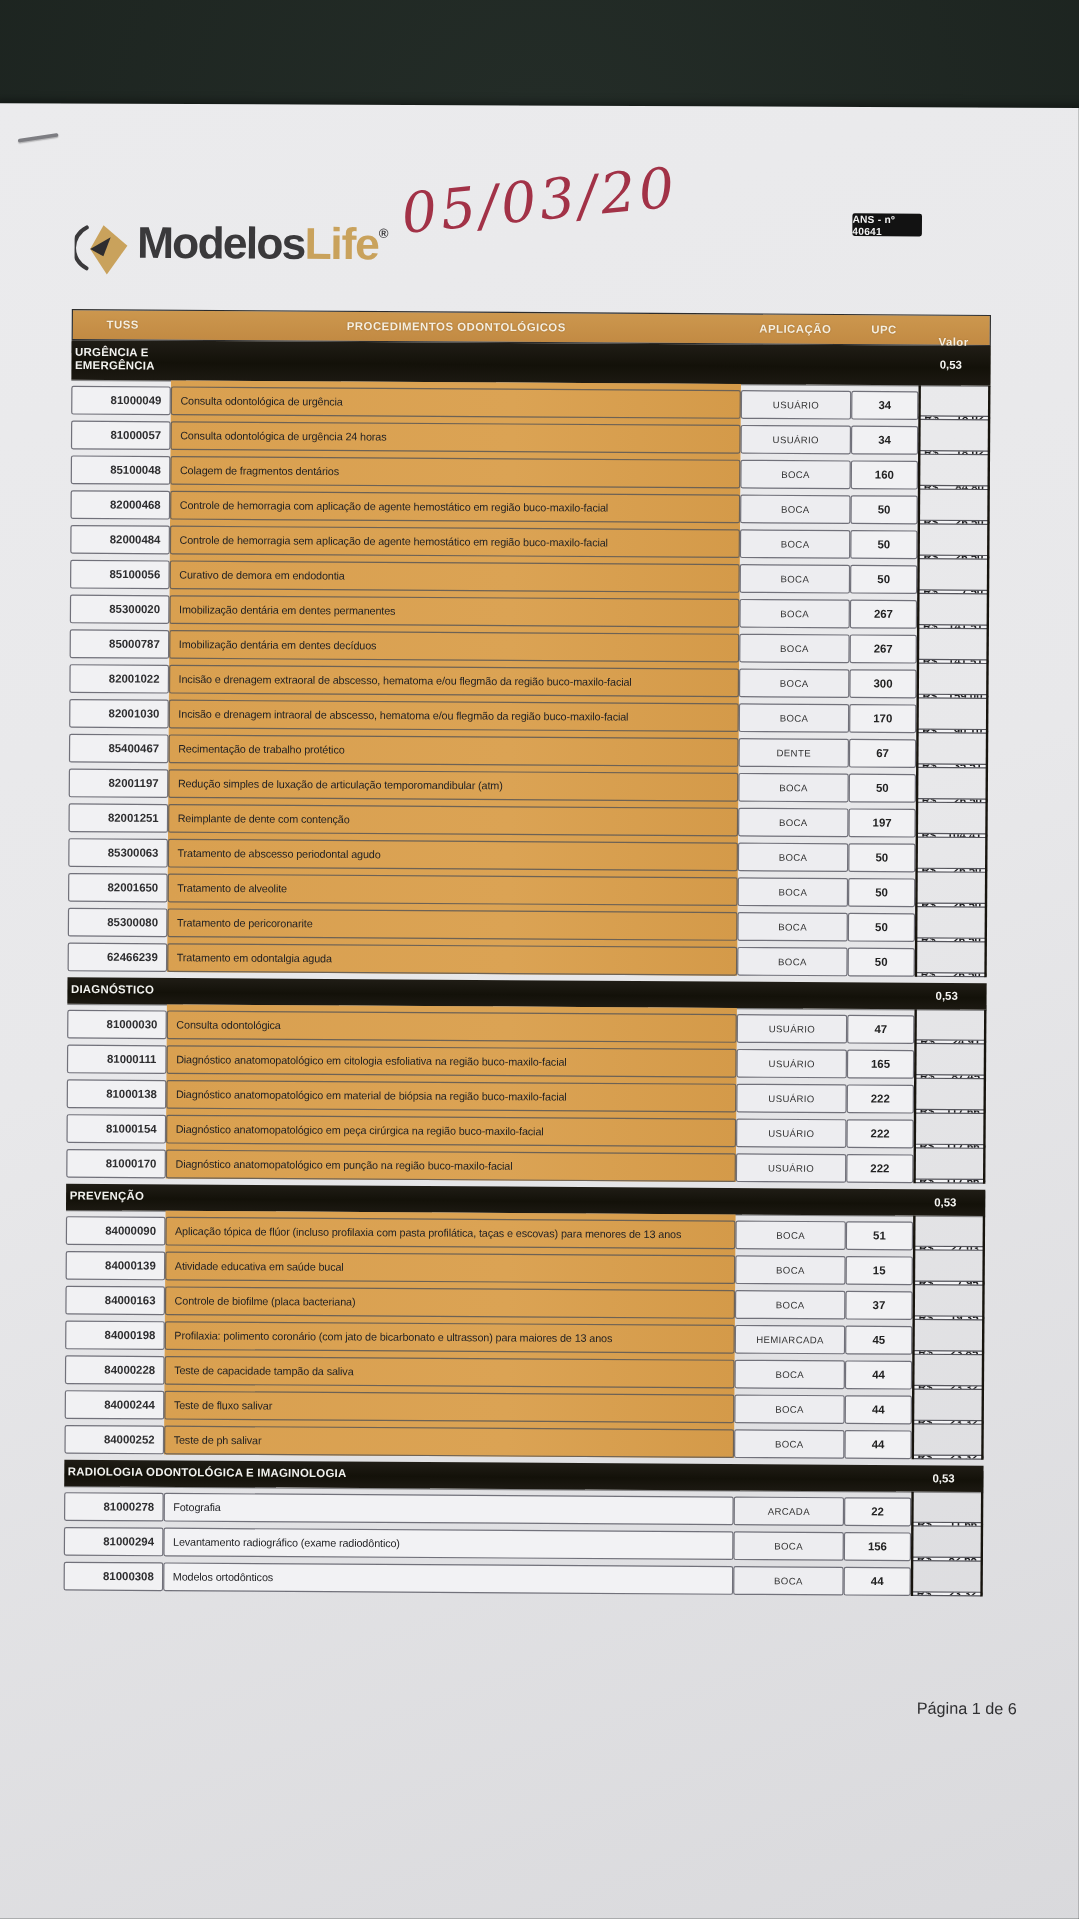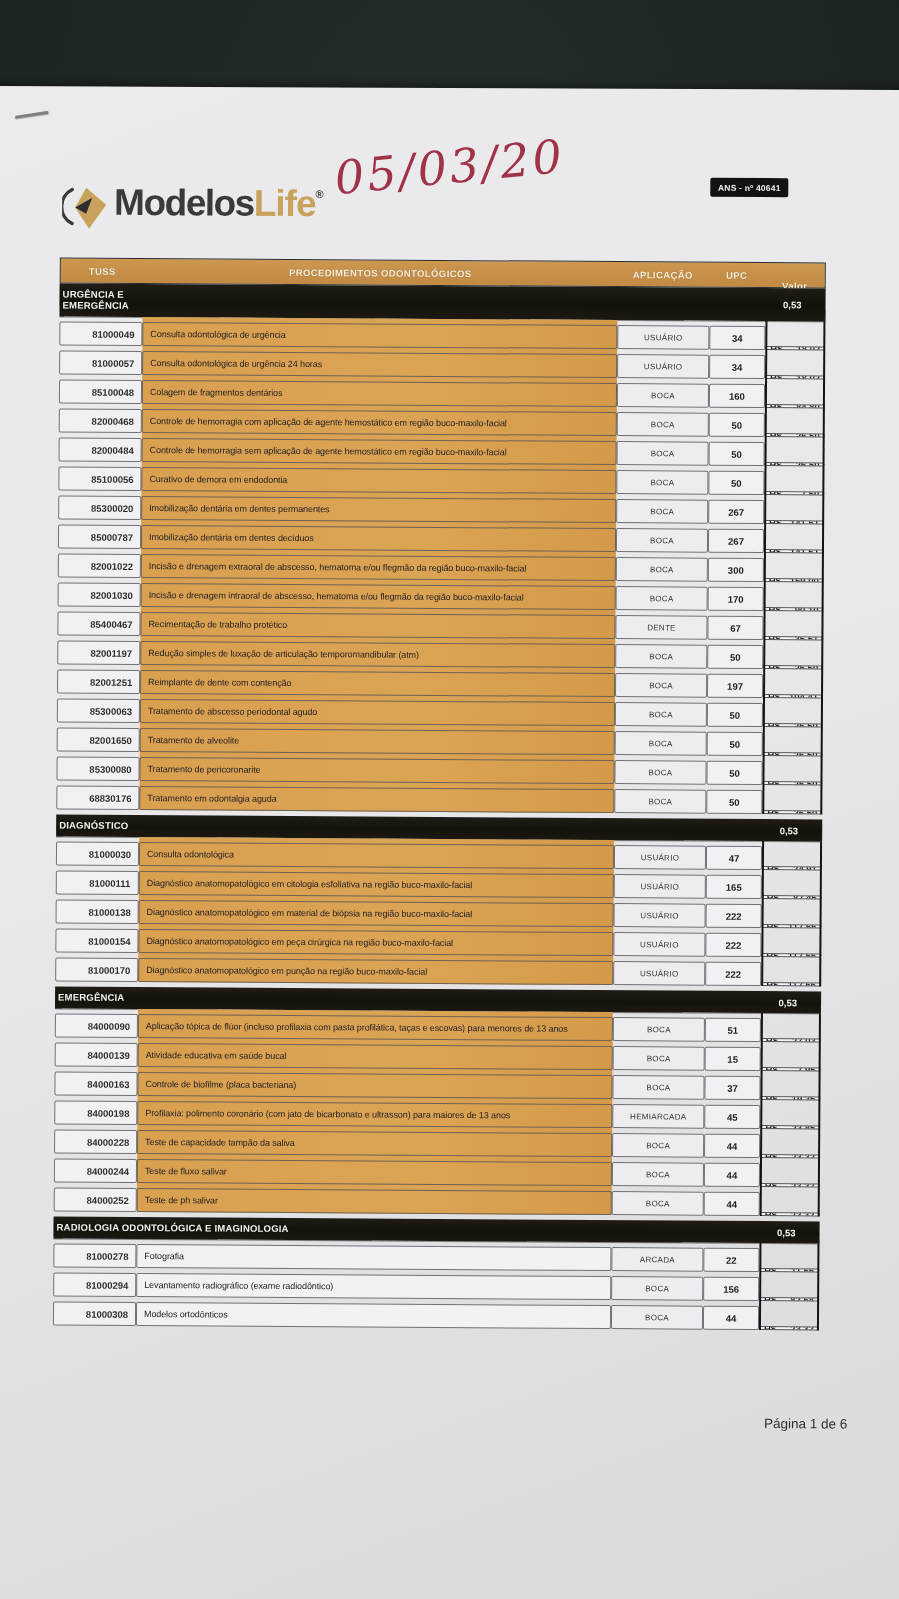--- a/index.html
+++ b/index.html
@@ -36,21 +36,21 @@
   .tagline{position:absolute;left:136px;top:142px;font-size:10px;color:#3c3b3d;letter-spacing:.2px;}
   
   .hand-date{
     position:absolute;left:338px;top:52px;width:230px;
     font-family:"DejaVu Serif", serif;font-style:italic;
     font-size:46px;color:#a23247;transform:rotate(-6deg);
     letter-spacing:3px;white-space:nowrap;
   }
   
   .ans-badge{
-    position:absolute;left:714px;top:88px;width:78px;height:19px;
+    position:absolute;left:714px;top:88px;width:58px;height:19px;
     background:#121212;color:#f3f3f3;font-size:8.5px;font-weight:bold;
     display:flex;align-items:center;justify-content:center;border-radius:2px;
     letter-spacing:.2px;
   }
   
   .price-table{position:absolute;left:64px;top:172px;width:766px;}
   .thead{
     display:flex;height:26px;align-items:center;
     background:linear-gradient(180deg,#cc974e,#c28a43);
     border:1px solid #2c2c2c;box-sizing:border-box;
@@ -290,21 +290,21 @@
                 <div class="cell tuss c-tuss">85300080</div>
                 <div class="cell proc c-proc">Tratamento de pericoronarite</div>
                 <div class="cell apl c-apl">BOCA</div>
                 <div class="cell upc c-upc">50</div>
                 <div class="cell val c-val">
                   <span class="cur">R$</span>
                   <span class="amt">26,50</span>
                 </div>
               </div>
               <div class="row">
-                <div class="cell tuss c-tuss">68830176</div>
+                <div class="cell tuss c-tuss">62466239</div>
                 <div class="cell proc c-proc">Tratamento em odontalgia aguda</div>
                 <div class="cell apl c-apl">BOCA</div>
                 <div class="cell upc c-upc">50</div>
                 <div class="cell val c-val">
                   <span class="cur">R$</span>
                   <span class="amt">26,50</span>
                 </div>
               </div>
               <div class="val-frame"></div>
             </div>
@@ -364,21 +364,21 @@
                 <div class="cell val c-val">
                   <span class="cur">R$</span>
                   <span class="amt">117,66</span>
                 </div>
               </div>
               <div class="val-frame"></div>
             </div>
           </div>
           <div class="section">
             <div class="band">
-              <span class="bname">EMERGÊNCIA</span>
+              <span class="bname">PREVENÇÃO</span>
               <span class="bfactor">0,53</span>
             </div>
             <div class="rows">
               <div class="hl-strip" style="background: linear-gradient(90deg, rgb(217, 160, 80), rgb(219, 163, 84) 60%, rgb(212, 154, 73));"></div>
               <div class="row">
                 <div class="cell tuss c-tuss">84000090</div>
                 <div class="cell proc c-proc">Aplicação tópica de flúor (incluso profilaxia com pasta profilática, taças e escovas) para menores de 13 anos</div>
                 <div class="cell apl c-apl">BOCA</div>
                 <div class="cell upc c-upc">51</div>
                 <div class="cell val c-val">

